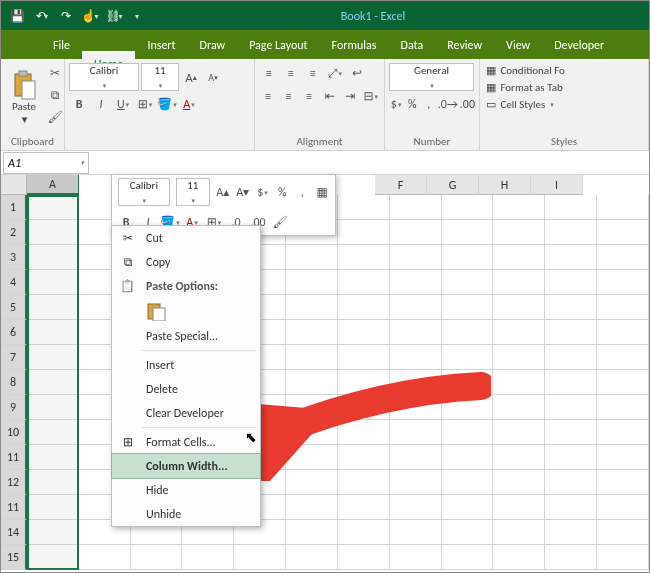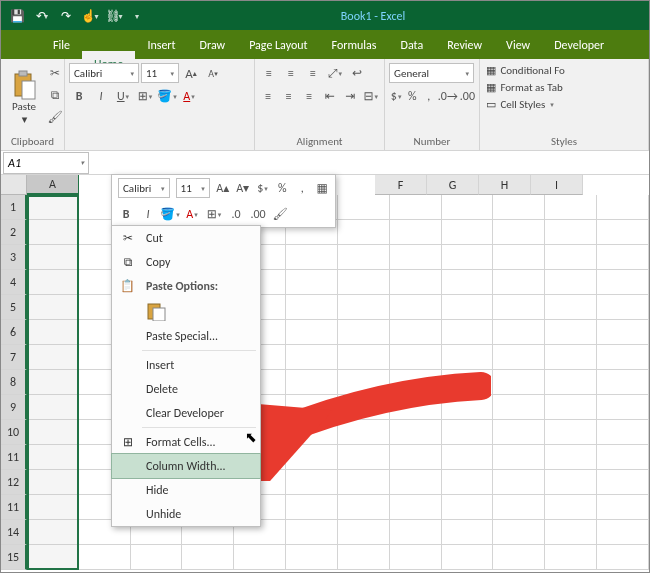--- a/index.html
+++ b/index.html
@@ -11,21 +11,21 @@
 .titlebar-title { position:absolute; left:50%; transform:translateX(-50%); color:#7dd3fc; font-size:12px;margin-left:48px; }
 .menubar { height:29px; background:#4d7c0f; display:flex; align-items:center;padding-left:40px; }
 .tab { padding:6px 12px; font-size:12px; color:#fff; cursor:pointer; }
 .tab.active { background:#f1f1f1; color:#217346;margin-top:39px; }
 .ribbon { height:92px; background:#f1f1f1; border-bottom:1px solid #d4d4d4; display:flex; }
 .group { border-right:1px solid #d4d4d4; display:flex; flex-direction:column; justify-content:space-between; padding:4px 4px 2px; position:relative; }
 .group-body { flex:1; display:flex; gap:2px; }
 .group-label { font-size:11px; color:#666; text-align:center; padding:2px 0 0; }
 .big-btn { display:flex; flex-direction:column; align-items:center; justify-content:center; padding:2px 6px; cursor:pointer; }
 .big-btn span { font-size:11px; color:#444; }
-.dropdn { width:70px; height:20px; border:1px solid #c0c0c0; background:#fff; font-size:11px; display:flex; align-items:center; padding:0 4px; justify-content:space-between; color:#333; cursor:pointer; }
+.dropdn { width:70px; height:28px; border:1px solid #c0c0c0; background:#fff; font-size:11px; display:flex; align-items:center; padding:0 4px; justify-content:space-between; color:#333; cursor:pointer;flex-direction:column; }
 .dropdn-sm { width:38px; }
 .row { display:flex; gap:2px; align-items:center; }
 .ico-btn { width:20px; height:20px; display:flex; align-items:center; justify-content:center; cursor:pointer; font-size:12px; color:#555; }
 .ico-btn.sm { width:16px; }
 .split { display:flex; align-items:center; }
 .caret { font-size:7px; color:#777; margin-left:1px; }
 .namebox-row { height:24px; border-bottom:1px solid #d4d4d4; display:flex; align-items:center; }
 .namebox { width:86px; height:22px; border:1px solid #c0c0c0; margin-left:2px; font-size:12px; display:flex; align-items:center; justify-content:space-between; padding:0 4px; background:#fff;font-style:italic; }
 .grid-area { position:relative; background:#fff; height:400px; }
 .corner { position:absolute; left:0; top:0; width:26px; height:20px; background:#e6e6e6; border-right:1px solid #b7b7b7; border-bottom:1px solid #b7b7b7; }
@@ -37,21 +37,21 @@
 .rowhead.adj { background:#d8d8d8; border-right:2px solid #217346; }
 .cells { position:absolute; left:26px; top:20px; right:0; bottom:0; }
 .crow { display:flex; height:25px; }
 .cell { width:52px; height:25px; border-right:1px solid #d4d4d4; border-bottom:1px solid #d4d4d4; }
 .sel-col { position:absolute; left:26px; top:20px; width:52px; height:375px; border:2px solid #217346; background:rgba(200,200,200,.18); pointer-events:none; }
 .minibar { position:absolute; left:110px; top:173px; width:225px; background:#fff; border:1px solid #bfbfbf; box-shadow:2px 2px 6px rgba(0,0,0,.25); font-size:12px; z-index:10;}
 .mini-row { display:flex; align-items:center; gap:6px; padding:3px 6px; }
 .context { position:absolute; left:110px; top:224px; width:150px; background:#fcfcfc; border:1px solid #bfbfbf; box-shadow:2px 2px 6px rgba(0,0,0,.3); font-size:12px; z-index:10; }
 .ctx-item { height:24px; display:flex; align-items:center; padding-left:34px; position:relative; color:#333; cursor:pointer; }
 .ctx-item.lbl { font-weight:bold; color:#555; cursor:default; }
-.ctx-item.hover { background:#c8e0d0; outline:1px solid #91b59f; }
+.ctx-item.hover { background:#c8e0d0; outline:1px solid #91b59f;font-weight:bold; }
 .ctx-ico { position:absolute; left:8px; top:4px; width:16px; height:16px; display:flex; align-items:center; justify-content:center; }
 .ctx-sub { padding-left:34px; height:26px; display:flex; align-items:center; }
 .sep { height:1px; background:#e0e0e0; margin:2px 4px 2px 30px; }
 .cursor-arrow { position:absolute; left:244px; top:428px; z-index:12; font-size:14px; color:#000; pointer-events:none;}
 .big-arrow { position:absolute; left:260px; top:370px; z-index:9; pointer-events:none; }
 .styles-group .row-list div { font-size:11px; color:#444; padding:1px 0 1px 2px; display:flex; align-items:center; gap:4px; }
 .font-col { display:flex; flex-direction:column; gap:3px; }
 </style>
 </head>
 <body>

